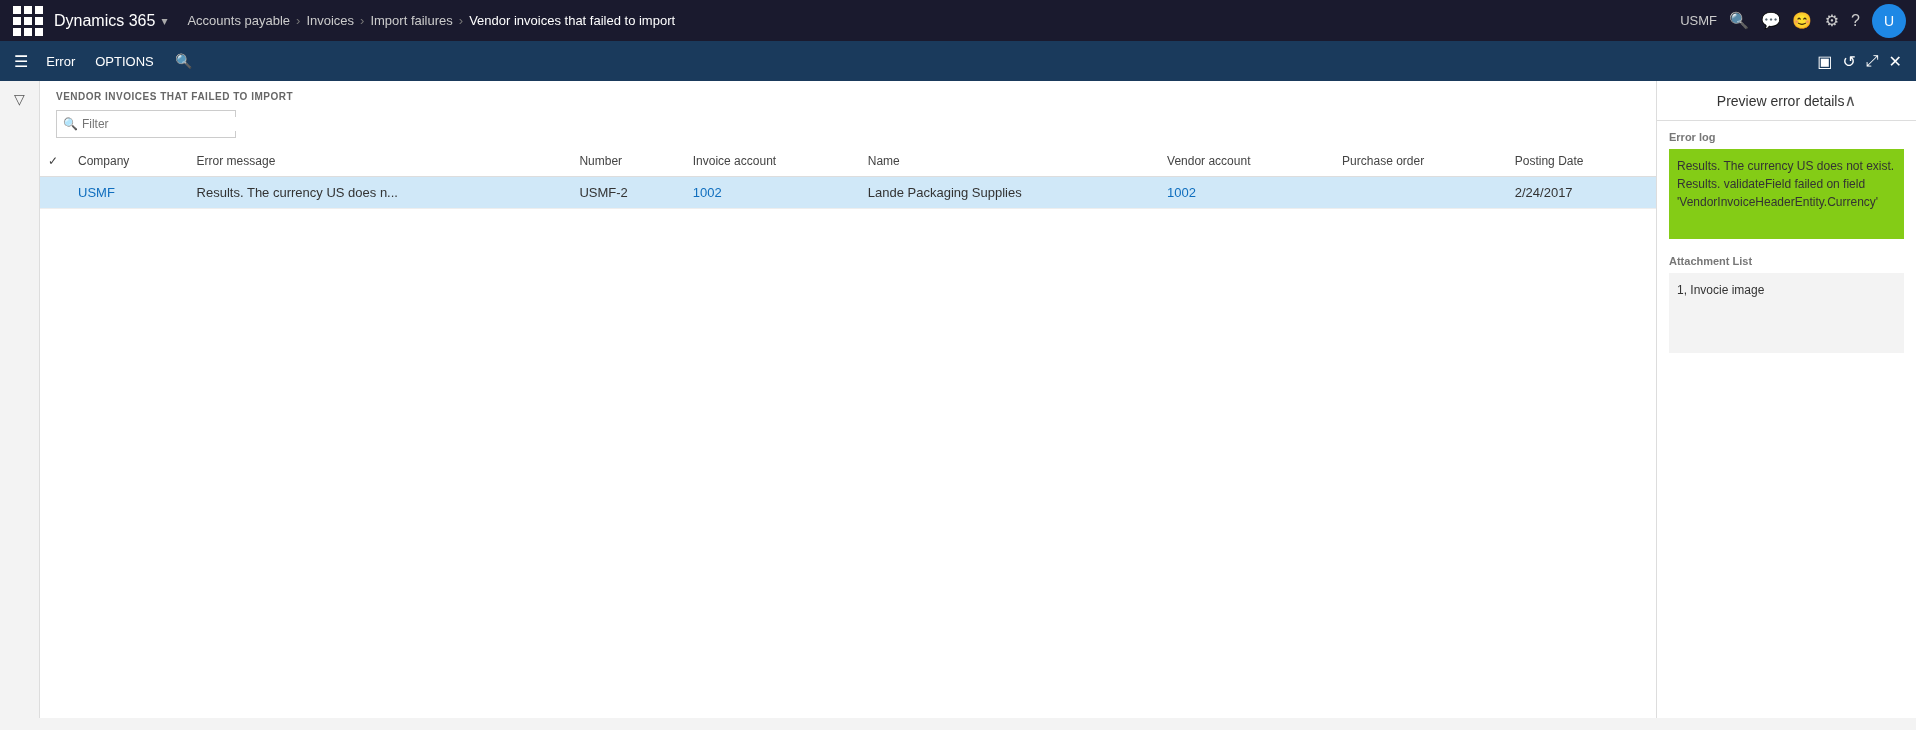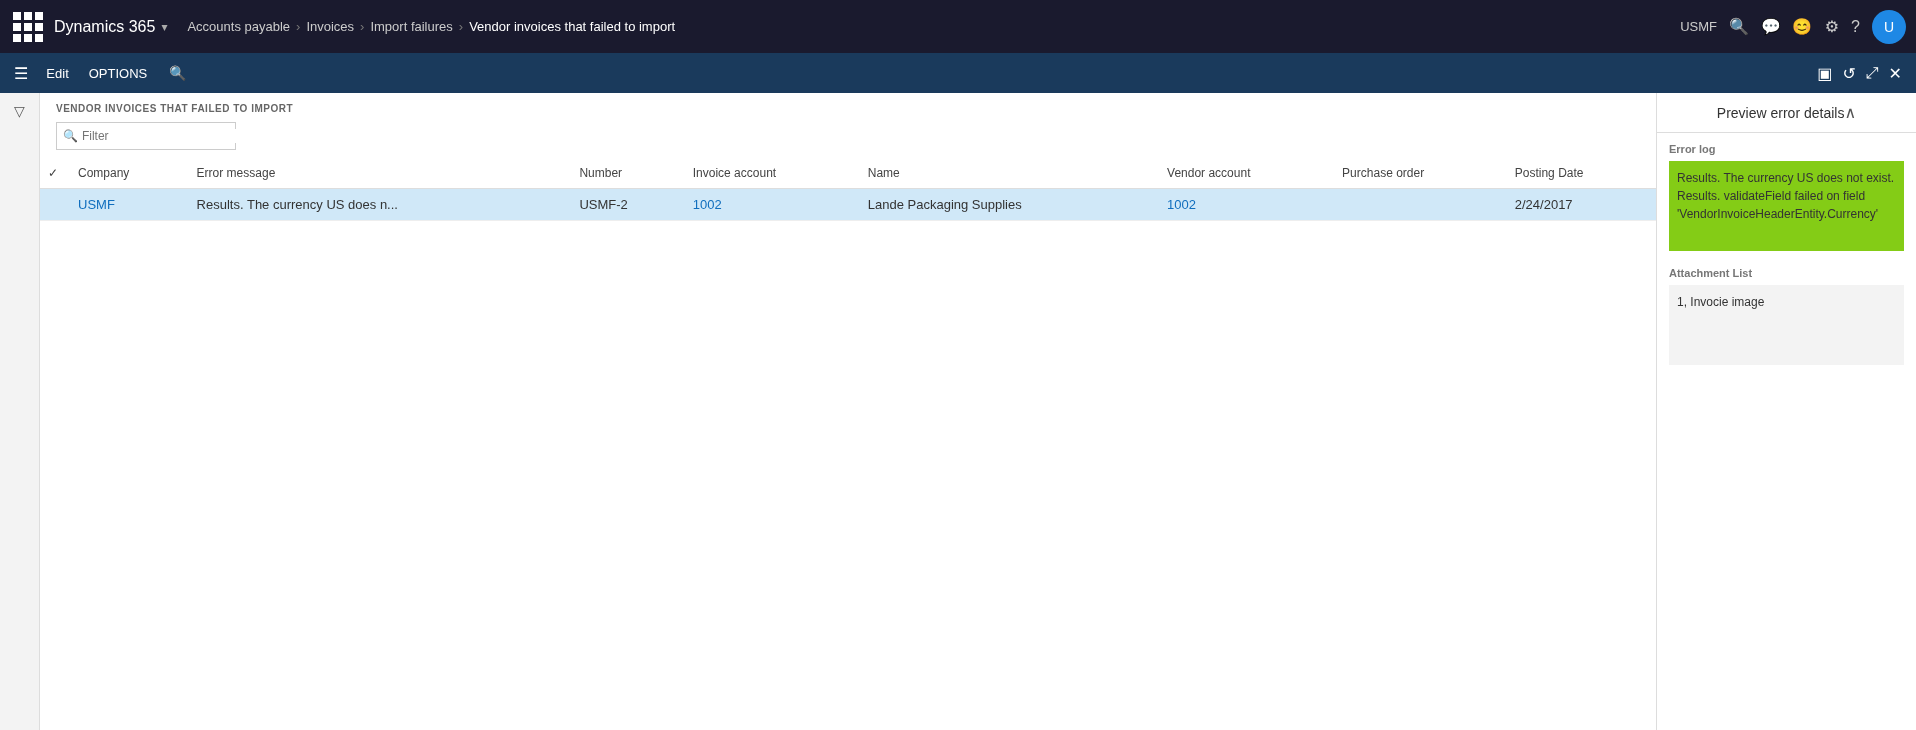--- a/index.html
+++ b/index.html
@@ -3,21 +3,21 @@
   <meta charset="utf-8">
   <style>
     * { box-sizing: border-box; margin: 0; padding: 0; }
     body { font-family: 'Segoe UI', sans-serif; font-size: 13px; background: #f3f3f3; overflow: hidden; height: 730px; }
 
     
     .top-nav {
       display: flex;
       align-items: center;
       background: #1a1a2e;
-      height: 53px;
+      height: 41px;
       color: white;
       padding: 0 10px;
     }
     .apps-icon {
       width: 36px; height: 36px;
       display: flex; align-items: center; justify-content: center;
       cursor: pointer;
       margin-right: 8px;
     }
     .apps-grid {
@@ -230,21 +230,21 @@
     <span class="nav-icon">💬</span>
     <span class="nav-icon">😊</span>
     <span class="nav-icon">⚙</span>
     <span class="nav-icon">?</span>
     <div class="nav-avatar">U</div>
   </div>
 </div>
 
 <div class="toolbar">
   <span class="toolbar-menu-btn">☰</span>
-  <span class="toolbar-item">Edit</span>
+  <span class="toolbar-item">Error</span>
   <span class="toolbar-item">OPTIONS</span>
   <span class="toolbar-search-icon">🔍</span>
   <div class="toolbar-right">
     <span>▣</span>
     <span>↺</span>
     <span>⤢</span>
     <span>✕</span>
   </div>
 </div>
 

